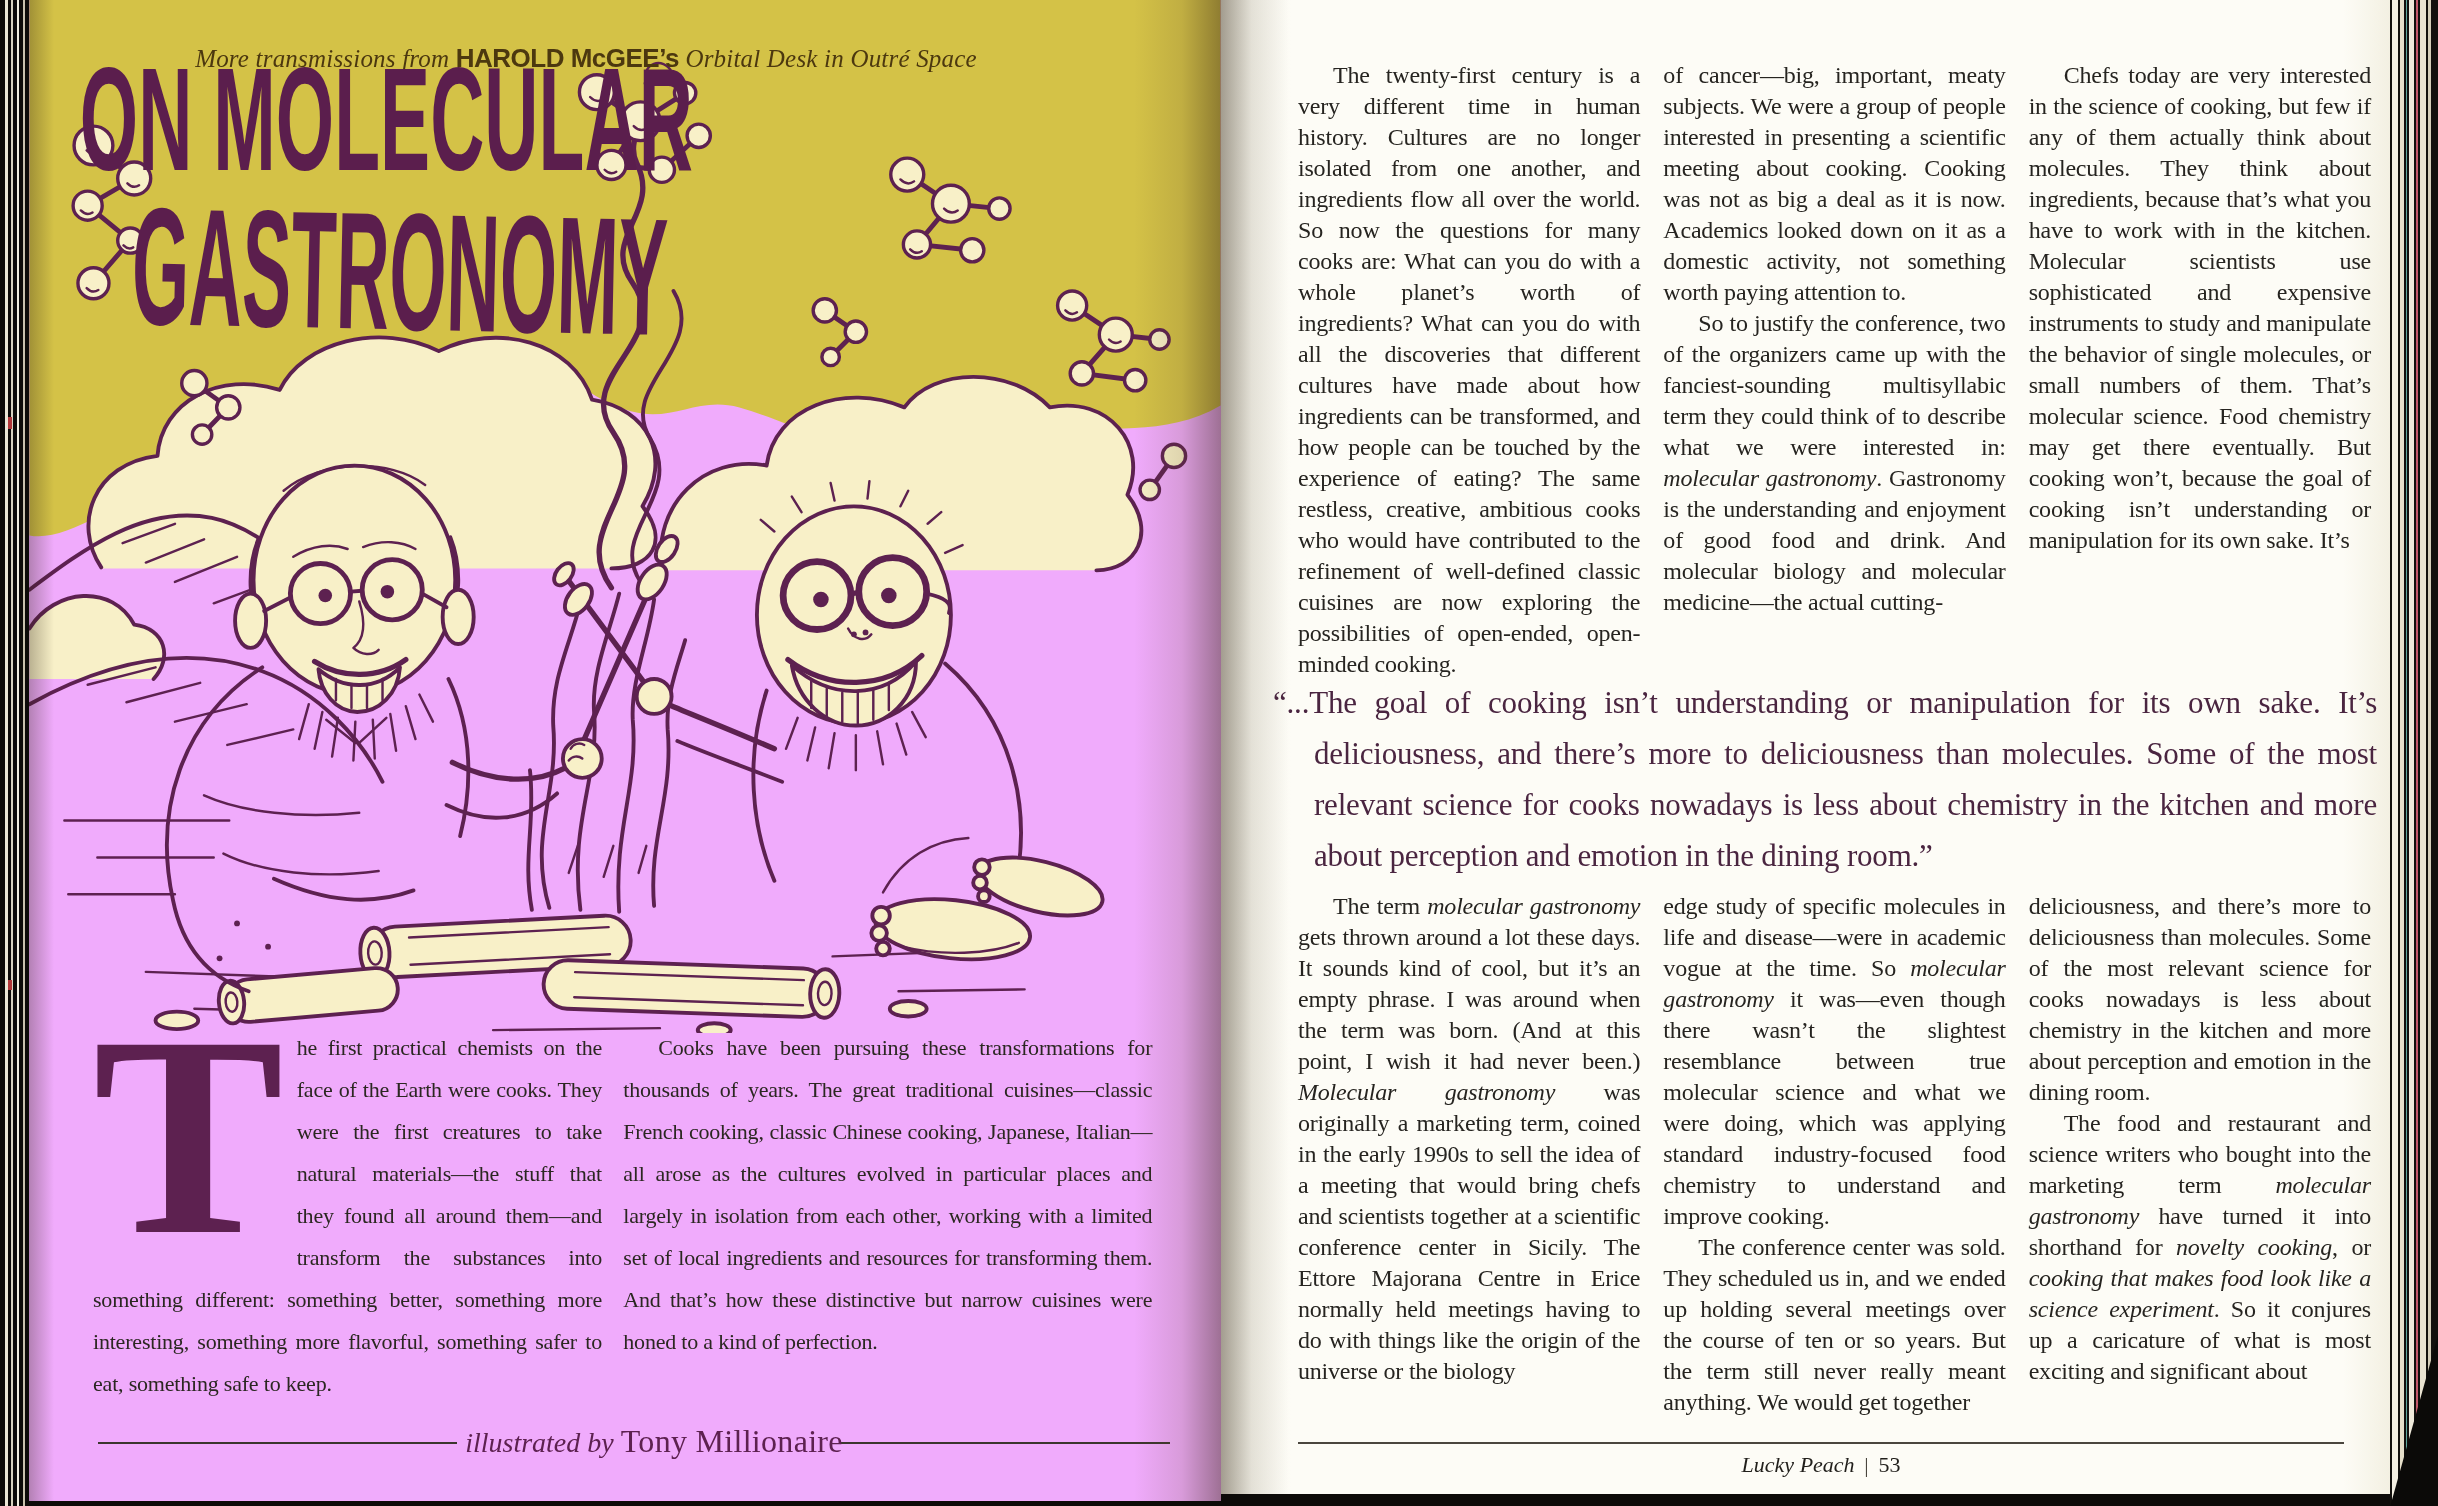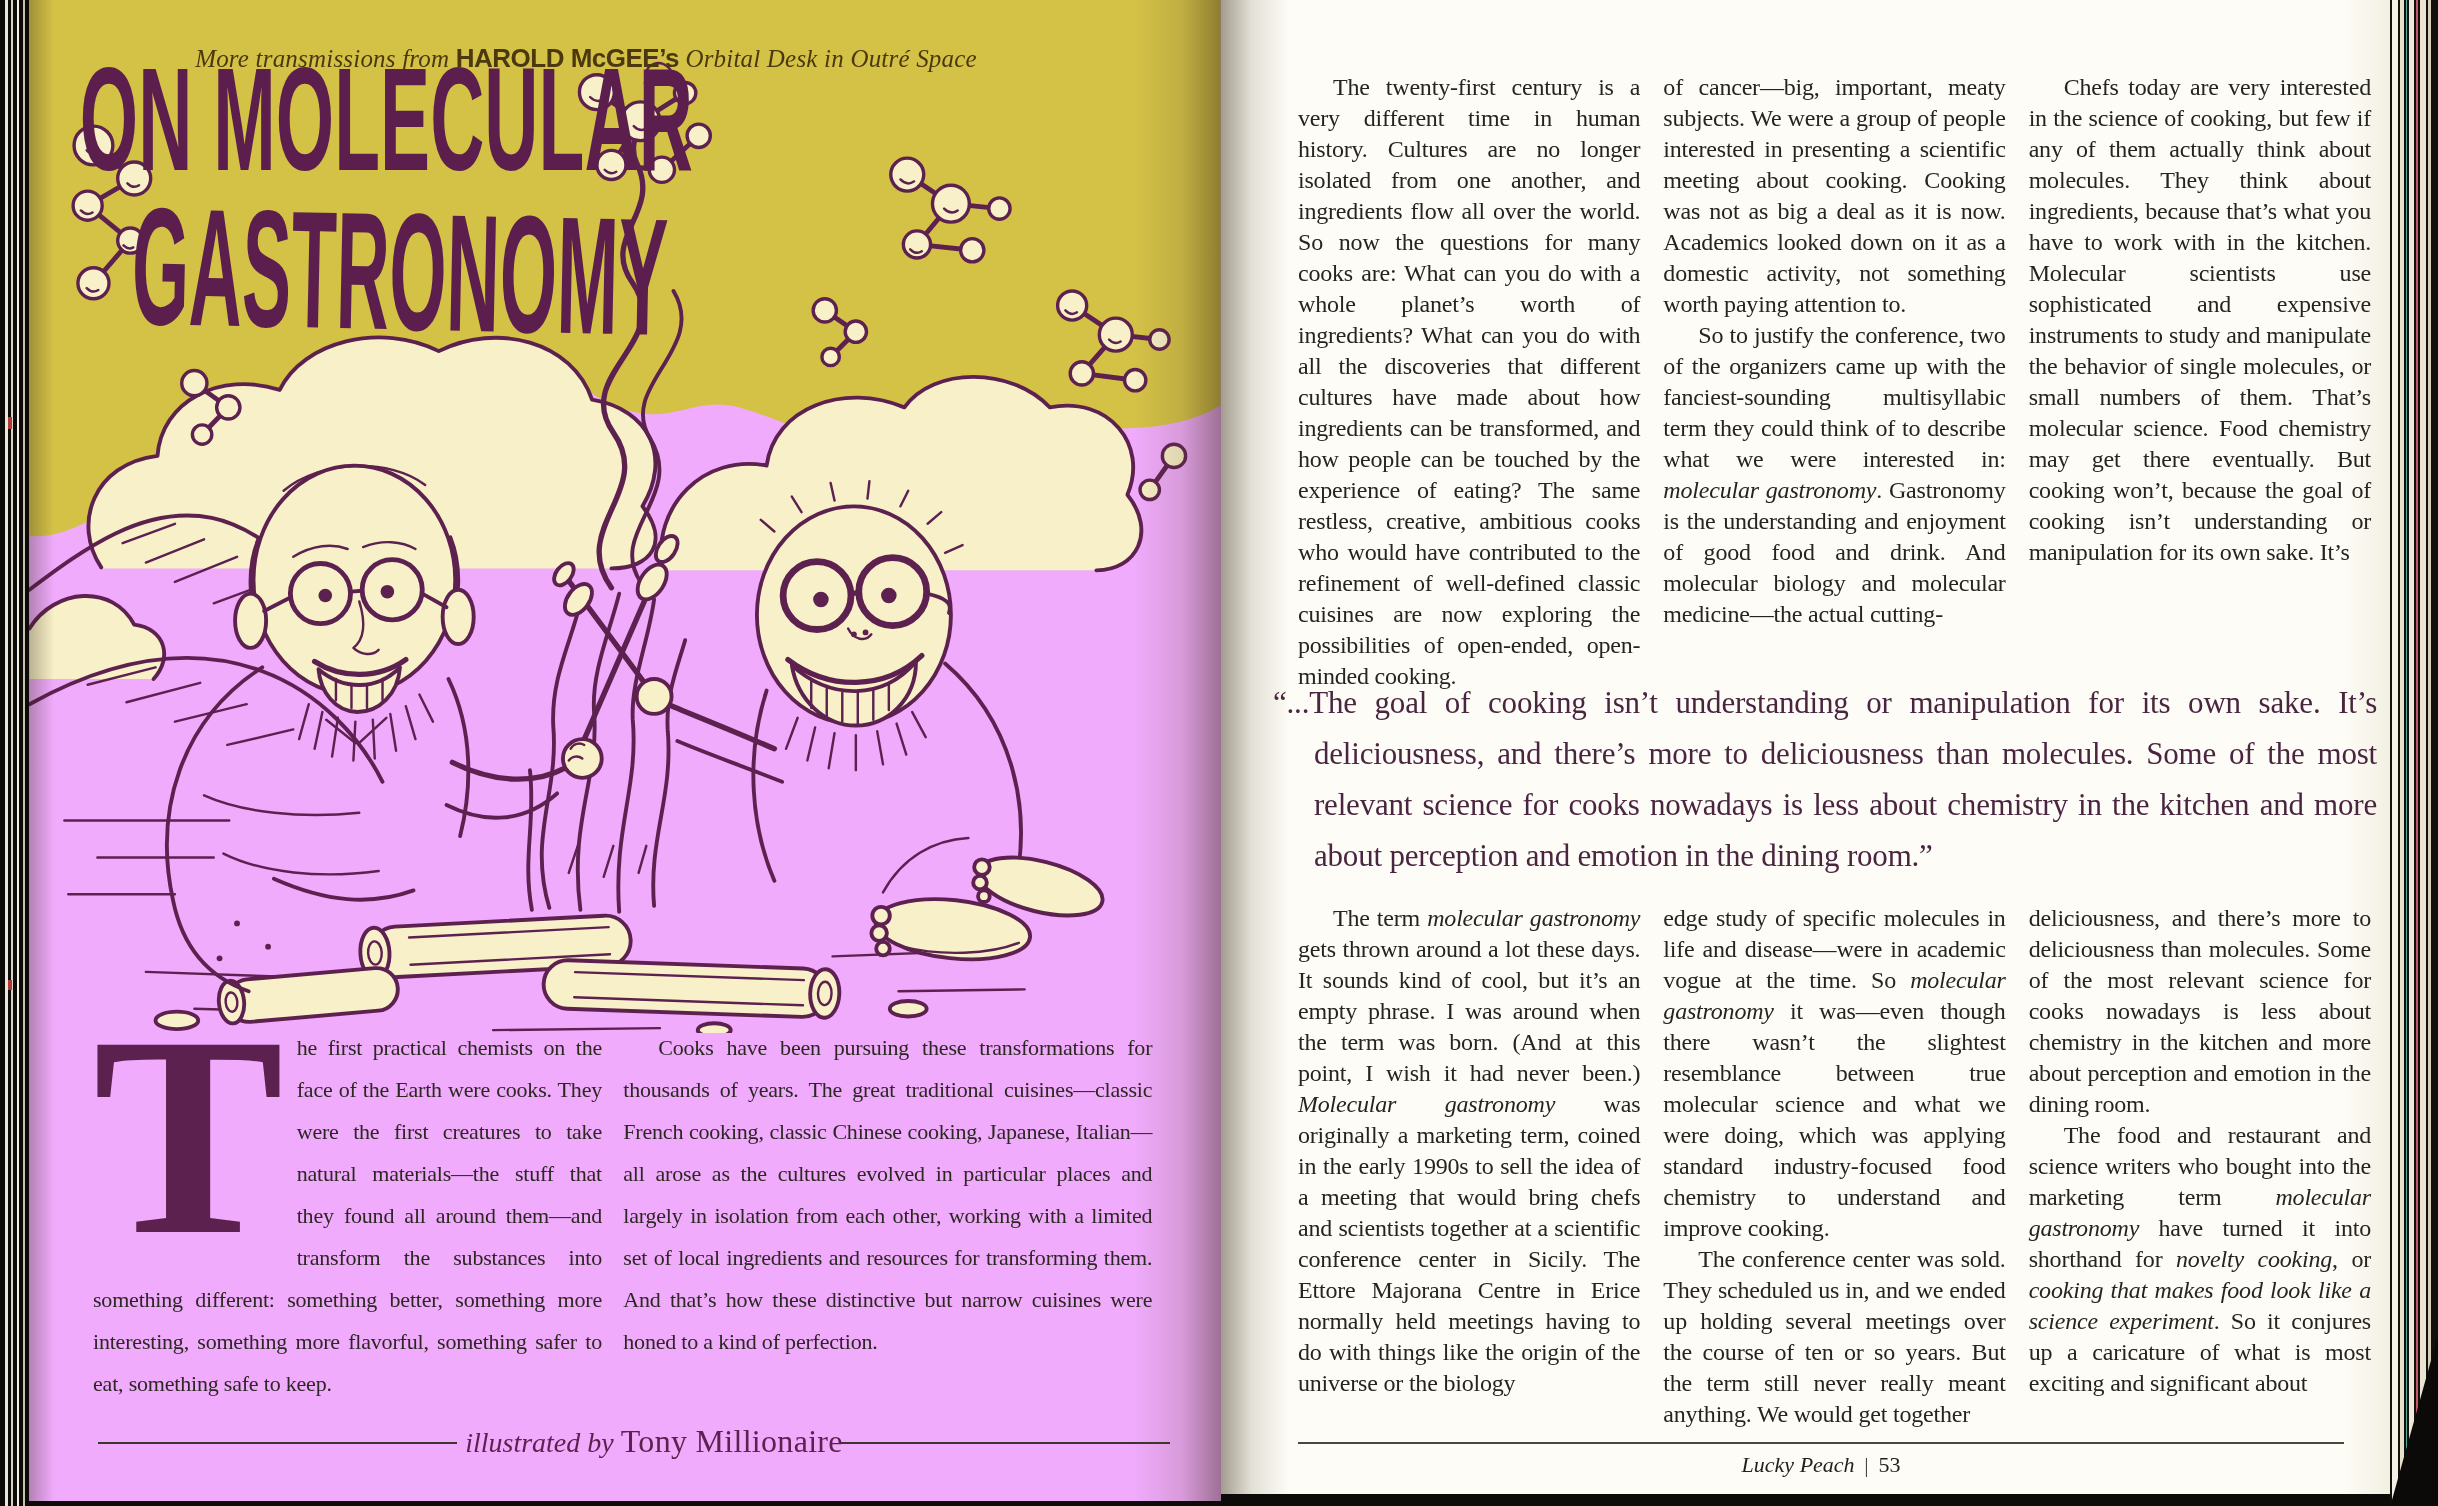--- a/index.html
+++ b/index.html
@@ -59,21 +59,21 @@
 
   
   .page-right{position:absolute;left:1221px;top:0;width:1169px;height:1494px;
       background:linear-gradient(to right,#efece0,#fdfcf6 6%,#fdfcf6 96%,#f3f0e2);}
   .page-right::before{content:"";position:absolute;left:0;top:0;bottom:0;width:68px;z-index:5;
       background:linear-gradient(to right,rgba(70,60,45,.45),rgba(70,60,45,.10) 45%,rgba(0,0,0,0));pointer-events:none;}
   .band{position:absolute;left:77px;width:1073px;display:flex;gap:23px;z-index:2;}
   .band-top{top:60px;}
   .band-bottom{top:891px;}
   .rcol{width:343px;font-size:24px;line-height:31px;letter-spacing:-0.2px;
-        text-align:justify;color:#262420;margin-top:12px;}
+        text-align:justify;color:#262420;}
   .rcol p{margin:0;}
   .it{font-style:italic;}
   .pullquote{position:absolute;left:52px;top:677px;width:1104px;box-sizing:border-box;
       padding-left:41px;text-indent:-41px;z-index:2;
       font-size:31px;line-height:51px;letter-spacing:-0.2px;color:#4a2540;text-align:justify;}
   .rfoot-rule{position:absolute;left:77px;top:1442px;width:1046px;height:1.9px;background:#4a463e;z-index:2;}
   .rfoot{position:absolute;left:77px;top:1452px;width:1046px;text-align:center;z-index:2;
          font-size:22px;color:#211f1b;}
   .rfoot .f-mag{font-style:italic;}
   .rfoot .f-sep{padding:0 9.7px;color:#4a463e;}

